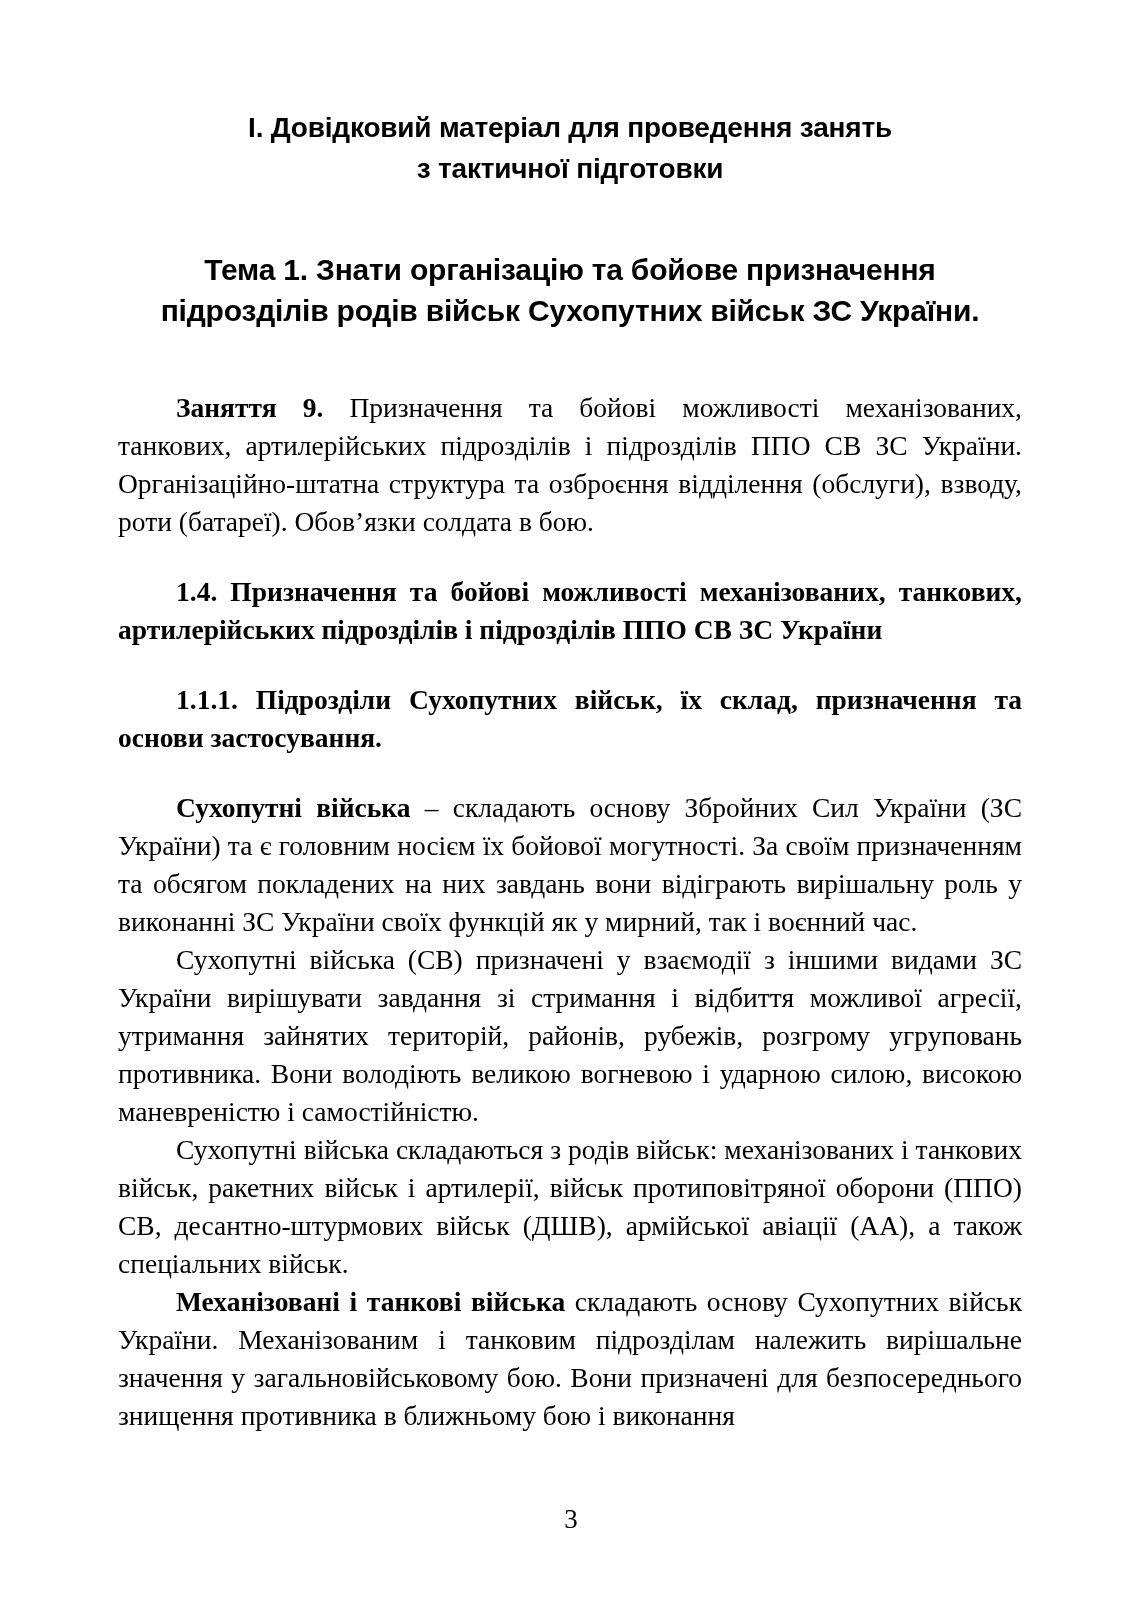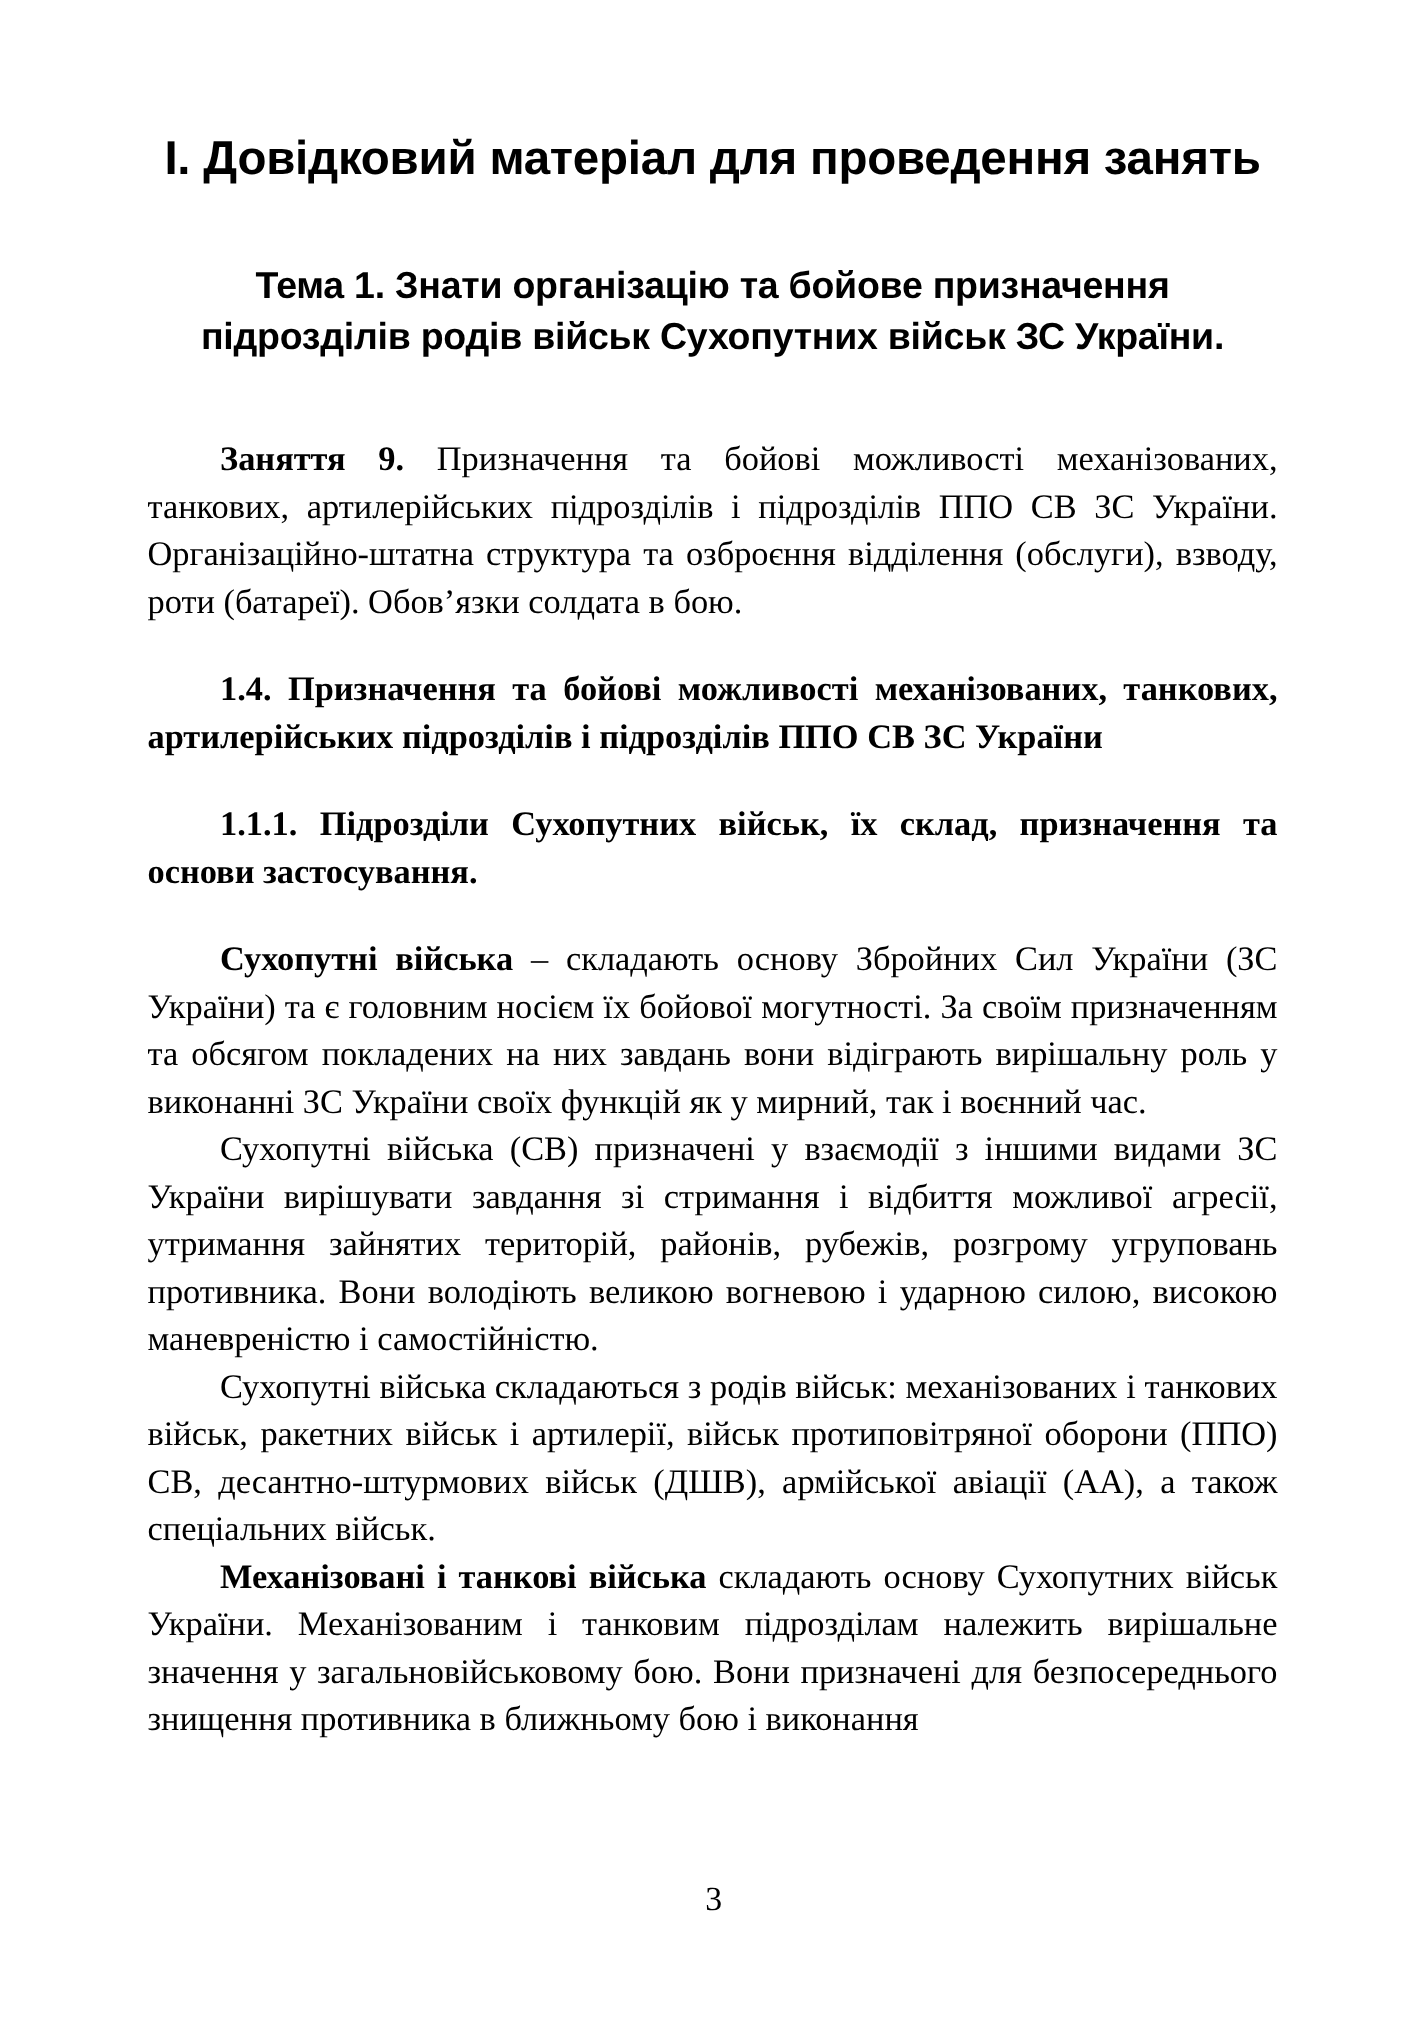--- a/index.html
+++ b/index.html
@@ -20,21 +20,21 @@
     position: absolute;
     left: 118px;
     top: 0;
     width: 904px; 
   }
 
   
   .doc-title {
     font-family: "Liberation Sans", "DejaVu Sans", sans-serif;
     font-weight: bold;
-    font-size: 38px;
+    font-size: 28px;
     line-height: 41px;
     text-align: center;
     color: #000000;
     letter-spacing: -0.2px;
     margin: 0;
     padding-top: 107px;
   }
   .topic-title {
     font-family: "Liberation Sans", "DejaVu Sans", sans-serif;
     font-weight: bold;
@@ -85,20 +85,21 @@
 </style>
 </head>
 <body>
 
 <div class="page">
 
   <div class="content">
 
     <h1 class="doc-title">
       <span class="line">I. Довідковий матеріал для проведення занять</span>
+      <span class="line">з тактичної підготовки</span>
     </h1>
 
     <h2 class="topic-title">
       <span class="line">Тема 1. Знати організацію та бойове призначення</span>
       <span class="line">підрозділів родів військ Сухопутних військ ЗС України.</span>
     </h2>
 
     <div class="gap-lg"></div>
 
     <p class="body-block indent"><b>Заняття 9.</b><span> Призначення та бойові можливості механізованих, танкових, артилерійських підрозділів і підрозділів ППО СВ ЗС України. Організаційно-штатна структура та озброєння відділення (обслуги), взводу, роти (батареї). Обов’язки солдата в бою.</span></p>

